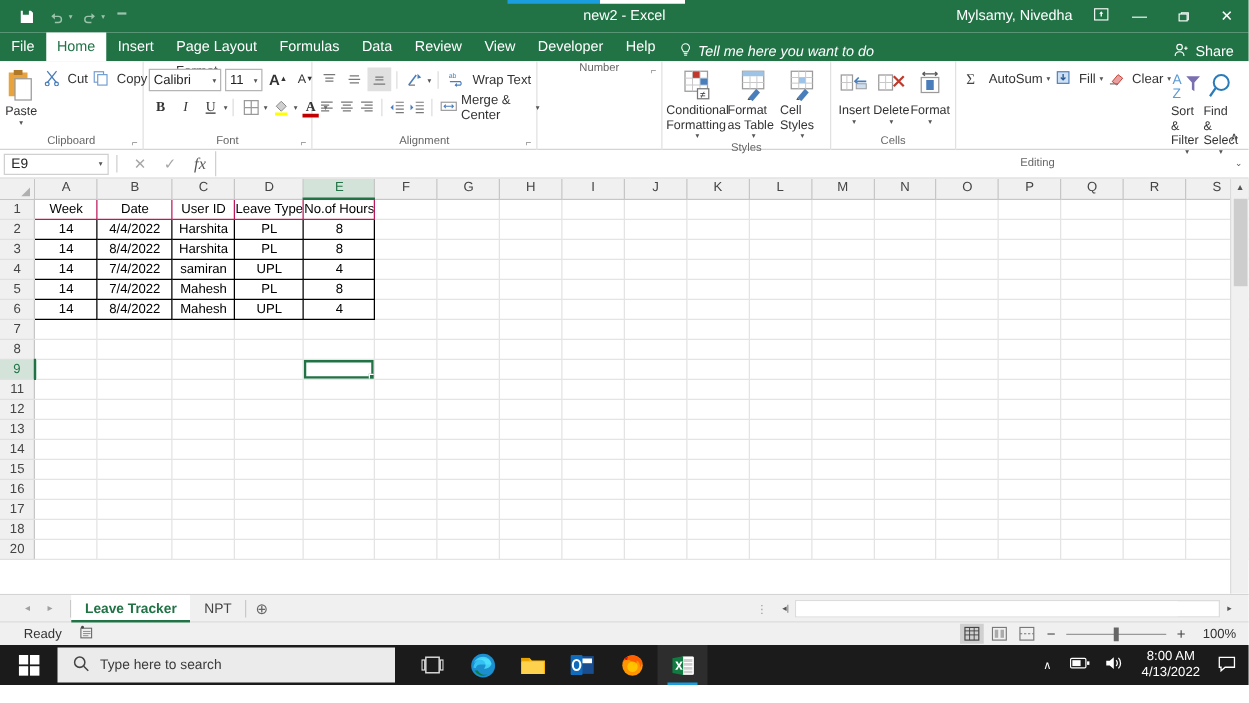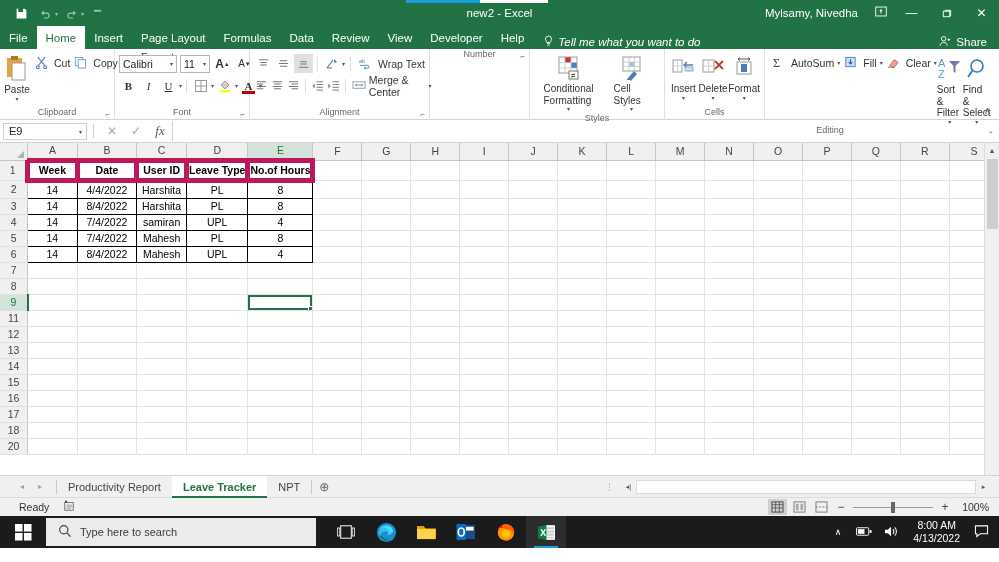--- a/index.html
+++ b/index.html
@@ -145,21 +145,21 @@
     width: 28px; height: 15px; background: #f0f0f0; border-right: 1px solid #c6c6c6;
     border-bottom: 1px solid #e0e0e0; font-size: 10.5px; color: #444;
     text-align: center; line-height: 15px;
   }
   .rowhead.sel { background: #d3e3da; color: #217346; border-right: 2px solid #217346; }
   .cell {
     height: 15px; border-right: 1px solid #e4e4e4; border-bottom: 1px solid #e4e4e4;
     font-size: 10.5px; color: #000; text-align: center; line-height: 15px;
     overflow: hidden; white-space: nowrap;
   }
-  .cell.hdr { font-weight: bold; border: 5px solid #be185d; }
+  .cell.hdr { font-weight: normal; border: 1px solid #be185d; }
   .cell.bordered { border: 1px solid #000; }
   .sel-cell { position: relative; }
   .sel-box {
     position: absolute; left: 0; top: 0; right: 0; bottom: 0;
     border: 2px solid #217346; pointer-events: none;
   }
   .sel-handle {
     position: absolute; right: -3px; bottom: -3px; width: 5px; height: 5px;
     background: #217346; border: 1px solid #fff;
   }
@@ -311,21 +311,21 @@
   <div class="rtab">Developer</div>
   <div class="rtab">Help</div>
   <div class="tellme">
     <span>
       <svg width="11" height="12" viewBox="0 0 12 14">
           <path fill="none" stroke="#fff" stroke-width="1" d="M6 1.2a3.6 3.6 0 013.6 3.6c0 1.6-1.4 2.5-1.6 3.9H4c-.2-1.4-1.6-2.3-1.6-3.9A3.6 3.6 0 016 1.2z"></path>
           <rect x="4.3" y="9.6" width="3.4" height="1" fill="#fff"></rect>
           <rect x="4.6" y="11.3" width="2.8" height="1" fill="#fff"></rect>
         </svg>
     </span>
-    <span>Tell me what you want to do</span>
+    <span>Tell me here you want to do</span>
   </div>
   <div class="share">
     <span>
       <svg width="13" height="12" viewBox="0 0 14 13">
           <circle cx="5" cy="4" r="2.4" fill="none" stroke="#fff" stroke-width="1"></circle>
           <path d="M1.2 11.6c0-2.2 1.7-3.6 3.8-3.6s3.8 1.4 3.8 3.6" fill="none" stroke="#fff" stroke-width="1"></path>
           <path d="M10.5 3.5v3M9 5h3" stroke="#fff" stroke-width="1"></path>
         </svg>
     </span>
     <span>Share</span>
@@ -535,20 +535,33 @@
           <svg width="26" height="26" viewBox="0 0 26 26">
               <rect x="3" y="2" width="18" height="16" fill="#fff" stroke="#9a9a9a" stroke-width="1"></rect>
               <path d="M9 2v16M15 2v16M3 7.5h18M3 13h18" stroke="#c8c8c8" stroke-width=".8"></path>
               <rect x="9.3" y="2.3" width="5.4" height="5" fill="#c0392b"></rect>
               <rect x="15.3" y="7.8" width="5.4" height="5" fill="#4a7ebb"></rect>
               <rect x="13" y="16" width="9" height="8" fill="#fff" stroke="#777" stroke-width="1"></rect>
               <text x="15" y="23" font-size="8" fill="#333" font-family="sans-serif">≠</text>
             </svg>
         </span>
         <span>Conditional Formatting</span>
+        <span class="caret">▾</span>
+      </div>
+      <div class="big-btn" style="width:42px">
+        <span class="glyph">
+          <svg width="26" height="26" viewBox="0 0 26 26">
+              <rect x="4" y="2" width="17" height="14" fill="#fff" stroke="#9a9a9a" stroke-width="1"></rect>
+              <rect x="4" y="2" width="17" height="4" fill="#9dc3e6"></rect>
+              <path d="M10 6v10M15.5 6v10M4 11h17" stroke="#c8c8c8" stroke-width=".8"></path>
+              <path d="M9 23l6-7 3 3-6 7z" fill="#4a7ebb"></path>
+              <path d="M8 25l1-2 2 2z" fill="#555"></path>
+            </svg>
+        </span>
+        <span>Format as Table</span>
         <span class="caret">▾</span>
       </div>
       <div class="big-btn" style="width:36px">
         <span class="glyph">
           <svg width="26" height="26" viewBox="0 0 26 26">
               <rect x="4" y="2" width="17" height="14" fill="#fff" stroke="#9a9a9a" stroke-width="1"></rect>
               <path d="M10 2v14M15.5 2v14M4 7h17M4 11.5h17" stroke="#c8c8c8" stroke-width=".8"></path>
               <rect x="10.2" y="7.2" width="5" height="4.2" fill="#9dc3e6"></rect>
               <path d="M9 23l6-7 3 3-6 7z" fill="#4a7ebb"></path>
               <path d="M8 25l1-2 2 2z" fill="#555"></path>
@@ -1118,21 +1131,20 @@
     <div class="vs-thumb"></div>
   </div>
 </div>
 
 <div class="sheetbar">
   <div class="nav-arrows">
     <span class="nav-arrow">◂</span>
     <span class="nav-arrow">▸</span>
   </div>
   <div class="tab-sep"></div>
-  <div class="stab">Productivity Report</div>
   <div class="stab active">Leave Tracker</div>
   <div class="stab">NPT</div>
   <div class="tab-sep"></div>
   <div class="addsheet">⊕</div>
   <div class="hdots">⋮</div>
   <div class="hscroll">
     <span class="hs-btn">◂|</span>
     <div class="hs-track">
       <div class="hs-thumb"></div>
     </div>

